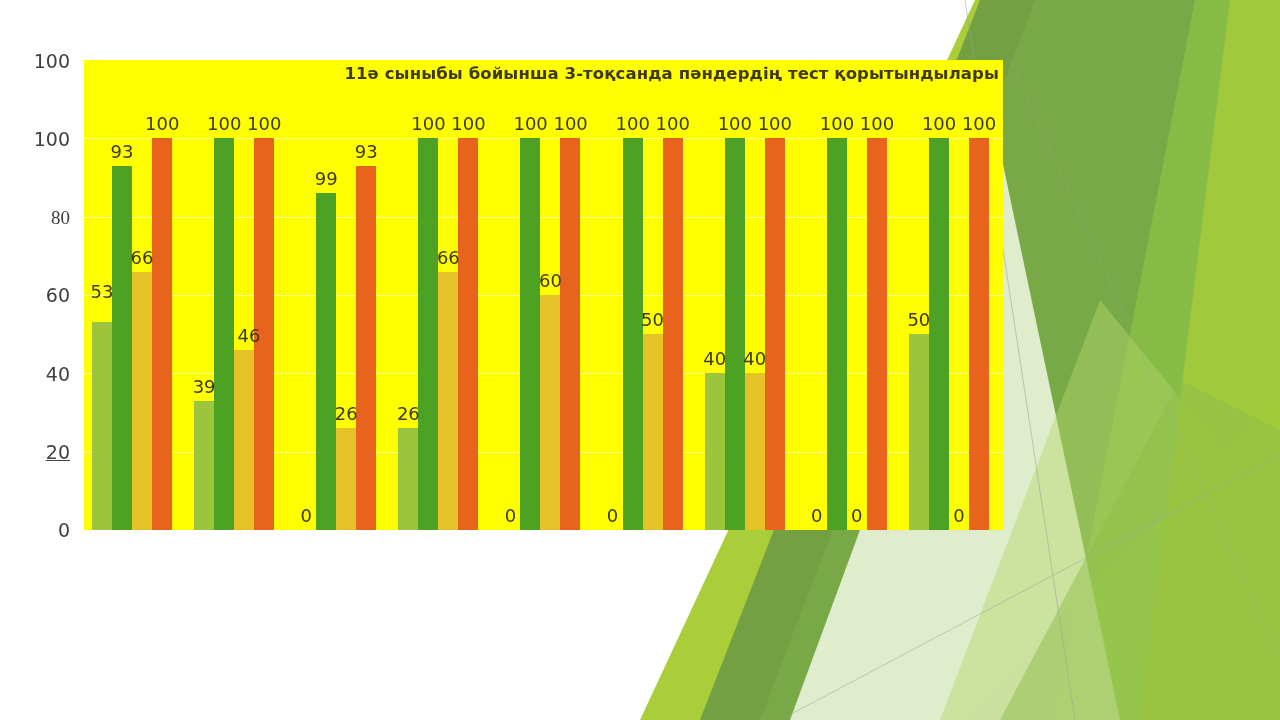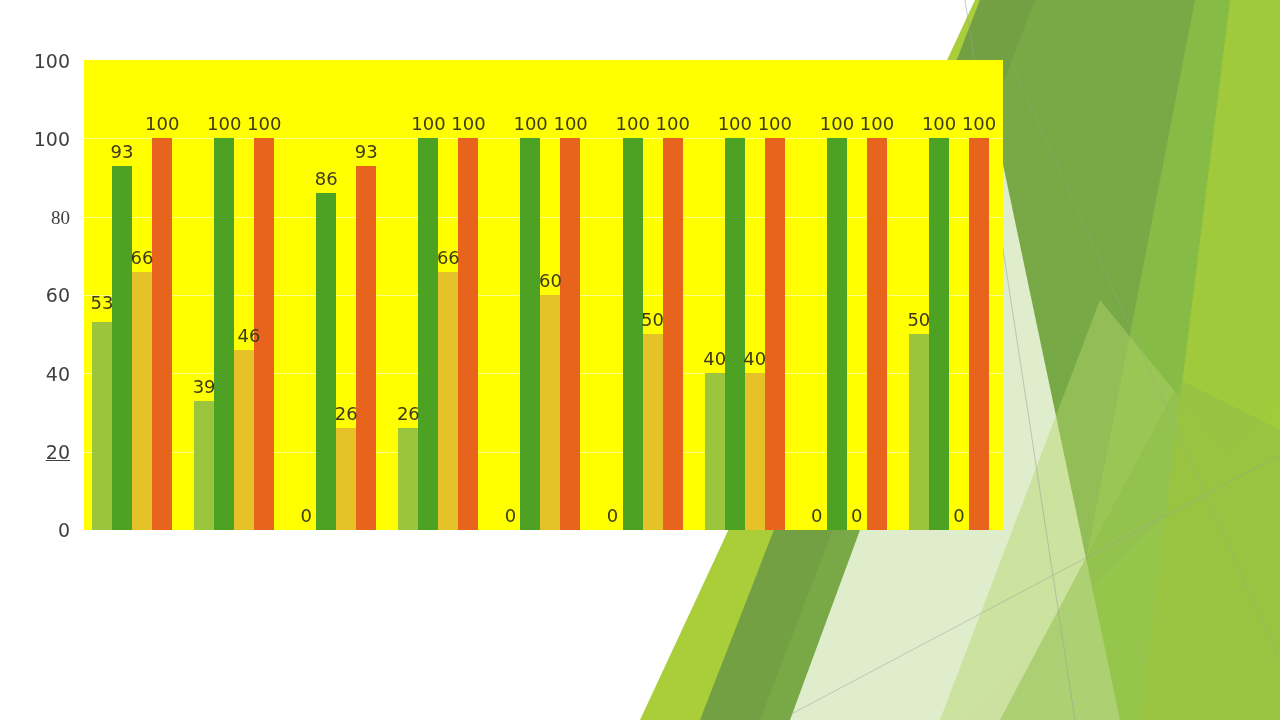--- a/index.html
+++ b/index.html
@@ -95,20 +95,21 @@
   <div class="axis-label" style="left:14px;top:443px;text-decoration:underline;">20</div>
   <div class="axis-label" style="left:14px;top:521px;">0</div>
 
   <div id="plot">
     <div class="gridline" style="top:78px;"></div>
     <div class="gridline" style="top:157px;"></div>
     <div class="gridline" style="top:235px;"></div>
     <div class="gridline" style="top:313px;"></div>
     <div class="gridline" style="top:392px;"></div>
 
+    <div id="chart-title">11ә сыныбы бойынша 3-тоқсанда пәндердің тест қорытындылары</div>
 
     <div id="bars">
         <div class="bar s0" style="left: 8px; height: 207.583px;"></div>
         <div class="bar s1" style="left: 28px; height: 364.25px;"></div>
         <div class="bar s2" style="left: 48px; height: 258.5px;"></div>
         <div class="bar s3" style="left: 68px; height: 391.667px;"></div>
         <div class="bar s0" style="left: 110.111px; height: 129.25px;"></div>
         <div class="bar s1" style="left: 130.111px; height: 391.667px;"></div>
         <div class="bar s2" style="left: 150.111px; height: 180.167px;"></div>
         <div class="bar s3" style="left: 170.111px; height: 391.667px;"></div>
@@ -129,30 +130,30 @@
         <div class="bar s1" style="left: 640.667px; height: 391.667px;"></div>
         <div class="bar s2" style="left: 660.667px; height: 156.667px;"></div>
         <div class="bar s3" style="left: 680.667px; height: 391.667px;"></div>
         <div class="bar s1" style="left: 742.778px; height: 391.667px;"></div>
         <div class="bar s3" style="left: 782.778px; height: 391.667px;"></div>
         <div class="bar s0" style="left: 824.889px; height: 195.833px;"></div>
         <div class="bar s1" style="left: 844.889px; height: 391.667px;"></div>
         <div class="bar s3" style="left: 884.889px; height: 391.667px;"></div>
       </div>
     <div id="labels">
-        <div class="dlabel" style="left: 1px; top: 234px;">53</div>
+        <div class="dlabel" style="left: 1px; top: 223px;">53</div>
         <div class="dlabel" style="left: 21px; top: 82.75px;">93</div>
         <div class="dlabel" style="left: 41px; top: 188.5px;">66</div>
         <div class="dlabel" style="left: 61px; top: 55.3333px;">100</div>
         <div class="dlabel" style="left: 103.111px; top: 317.75px;">39</div>
         <div class="dlabel" style="left: 123.111px; top: 55.3333px;">100</div>
         <div class="dlabel" style="left: 148px; top: 266.833px;">46</div>
         <div class="dlabel" style="left: 163.111px; top: 55.3333px;">100</div>
         <div class="dlabel" style="left: 205.222px; top: 447px;">0</div>
-        <div class="dlabel" style="left: 225.222px; top: 110.167px;">86</div>
+        <div class="dlabel" style="left: 225.222px; top: 110.167px;">99</div>
         <div class="dlabel" style="left: 245.222px; top: 345.167px;">26</div>
         <div class="dlabel" style="left: 265.222px; top: 82.75px;">93</div>
         <div class="dlabel" style="left: 307.333px; top: 345.167px;">26</div>
         <div class="dlabel" style="left: 327.333px; top: 55.3333px;">100</div>
         <div class="dlabel" style="left: 347.333px; top: 188.5px;">66</div>
         <div class="dlabel" style="left: 367.333px; top: 55.3333px;">100</div>
         <div class="dlabel" style="left: 409.444px; top: 447px;">0</div>
         <div class="dlabel" style="left: 429.444px; top: 55.3333px;">100</div>
         <div class="dlabel" style="left: 449.444px; top: 212px;">60</div>
         <div class="dlabel" style="left: 469.444px; top: 55.3333px;">100</div>

